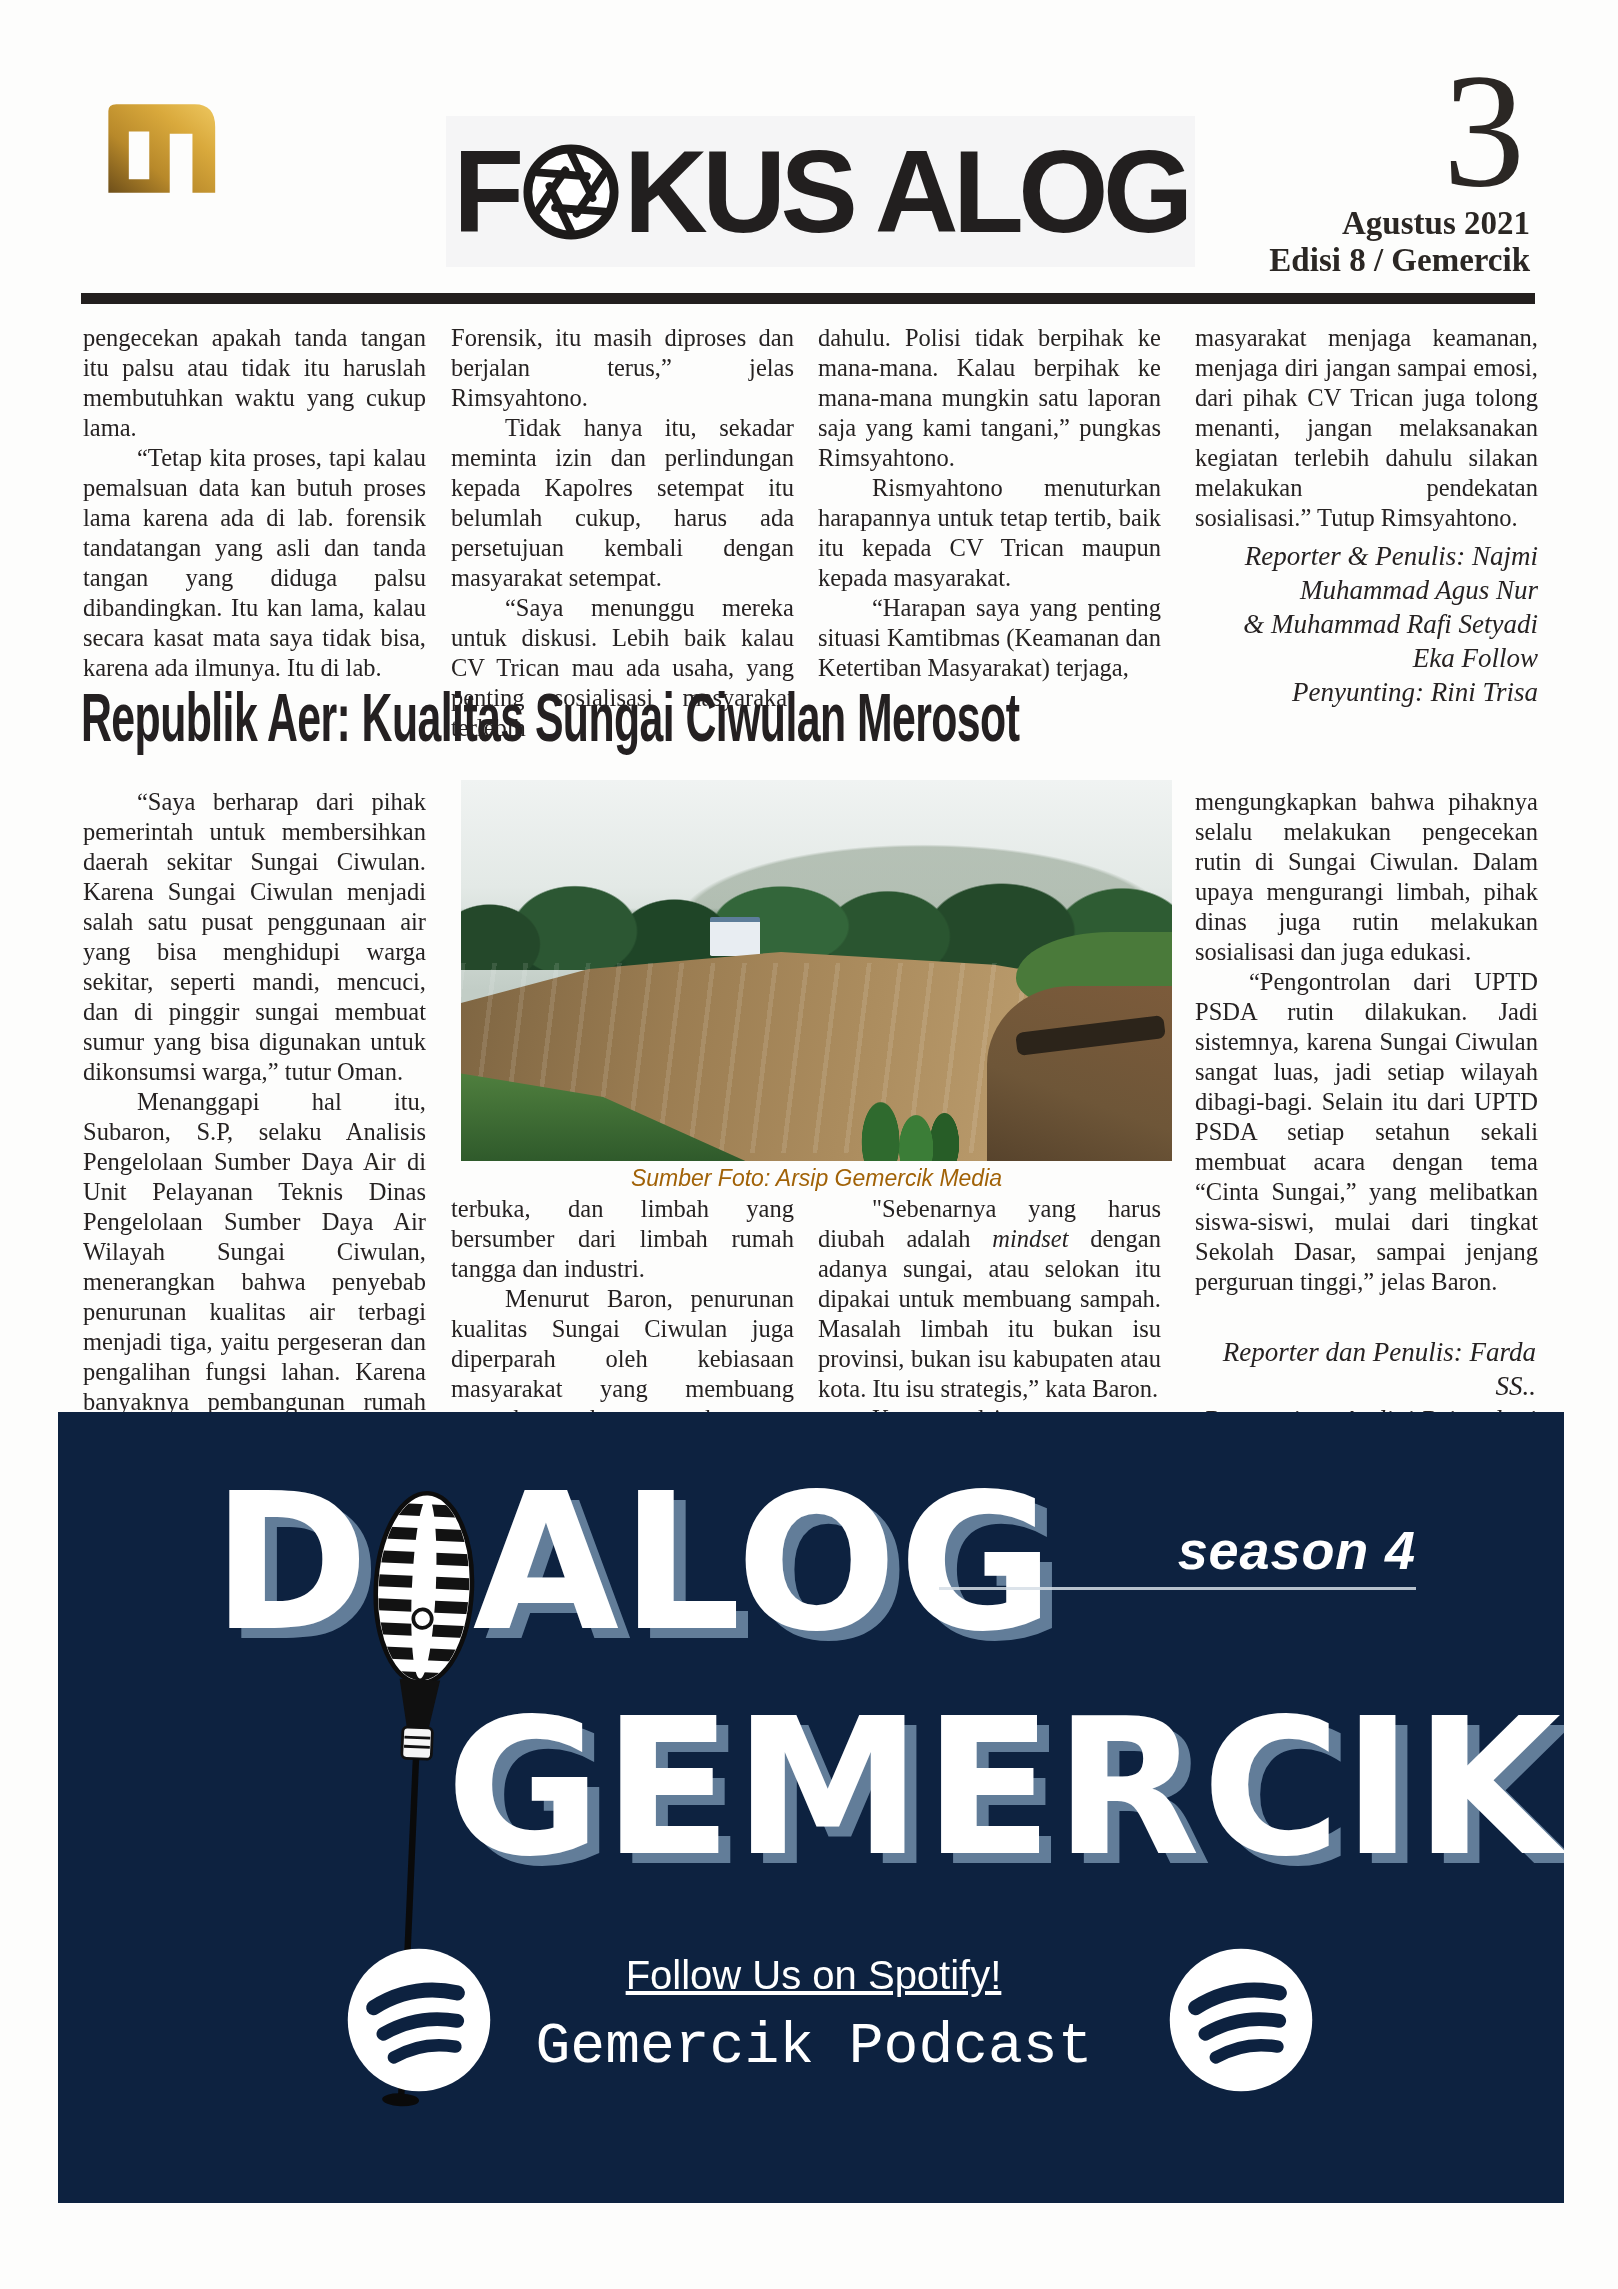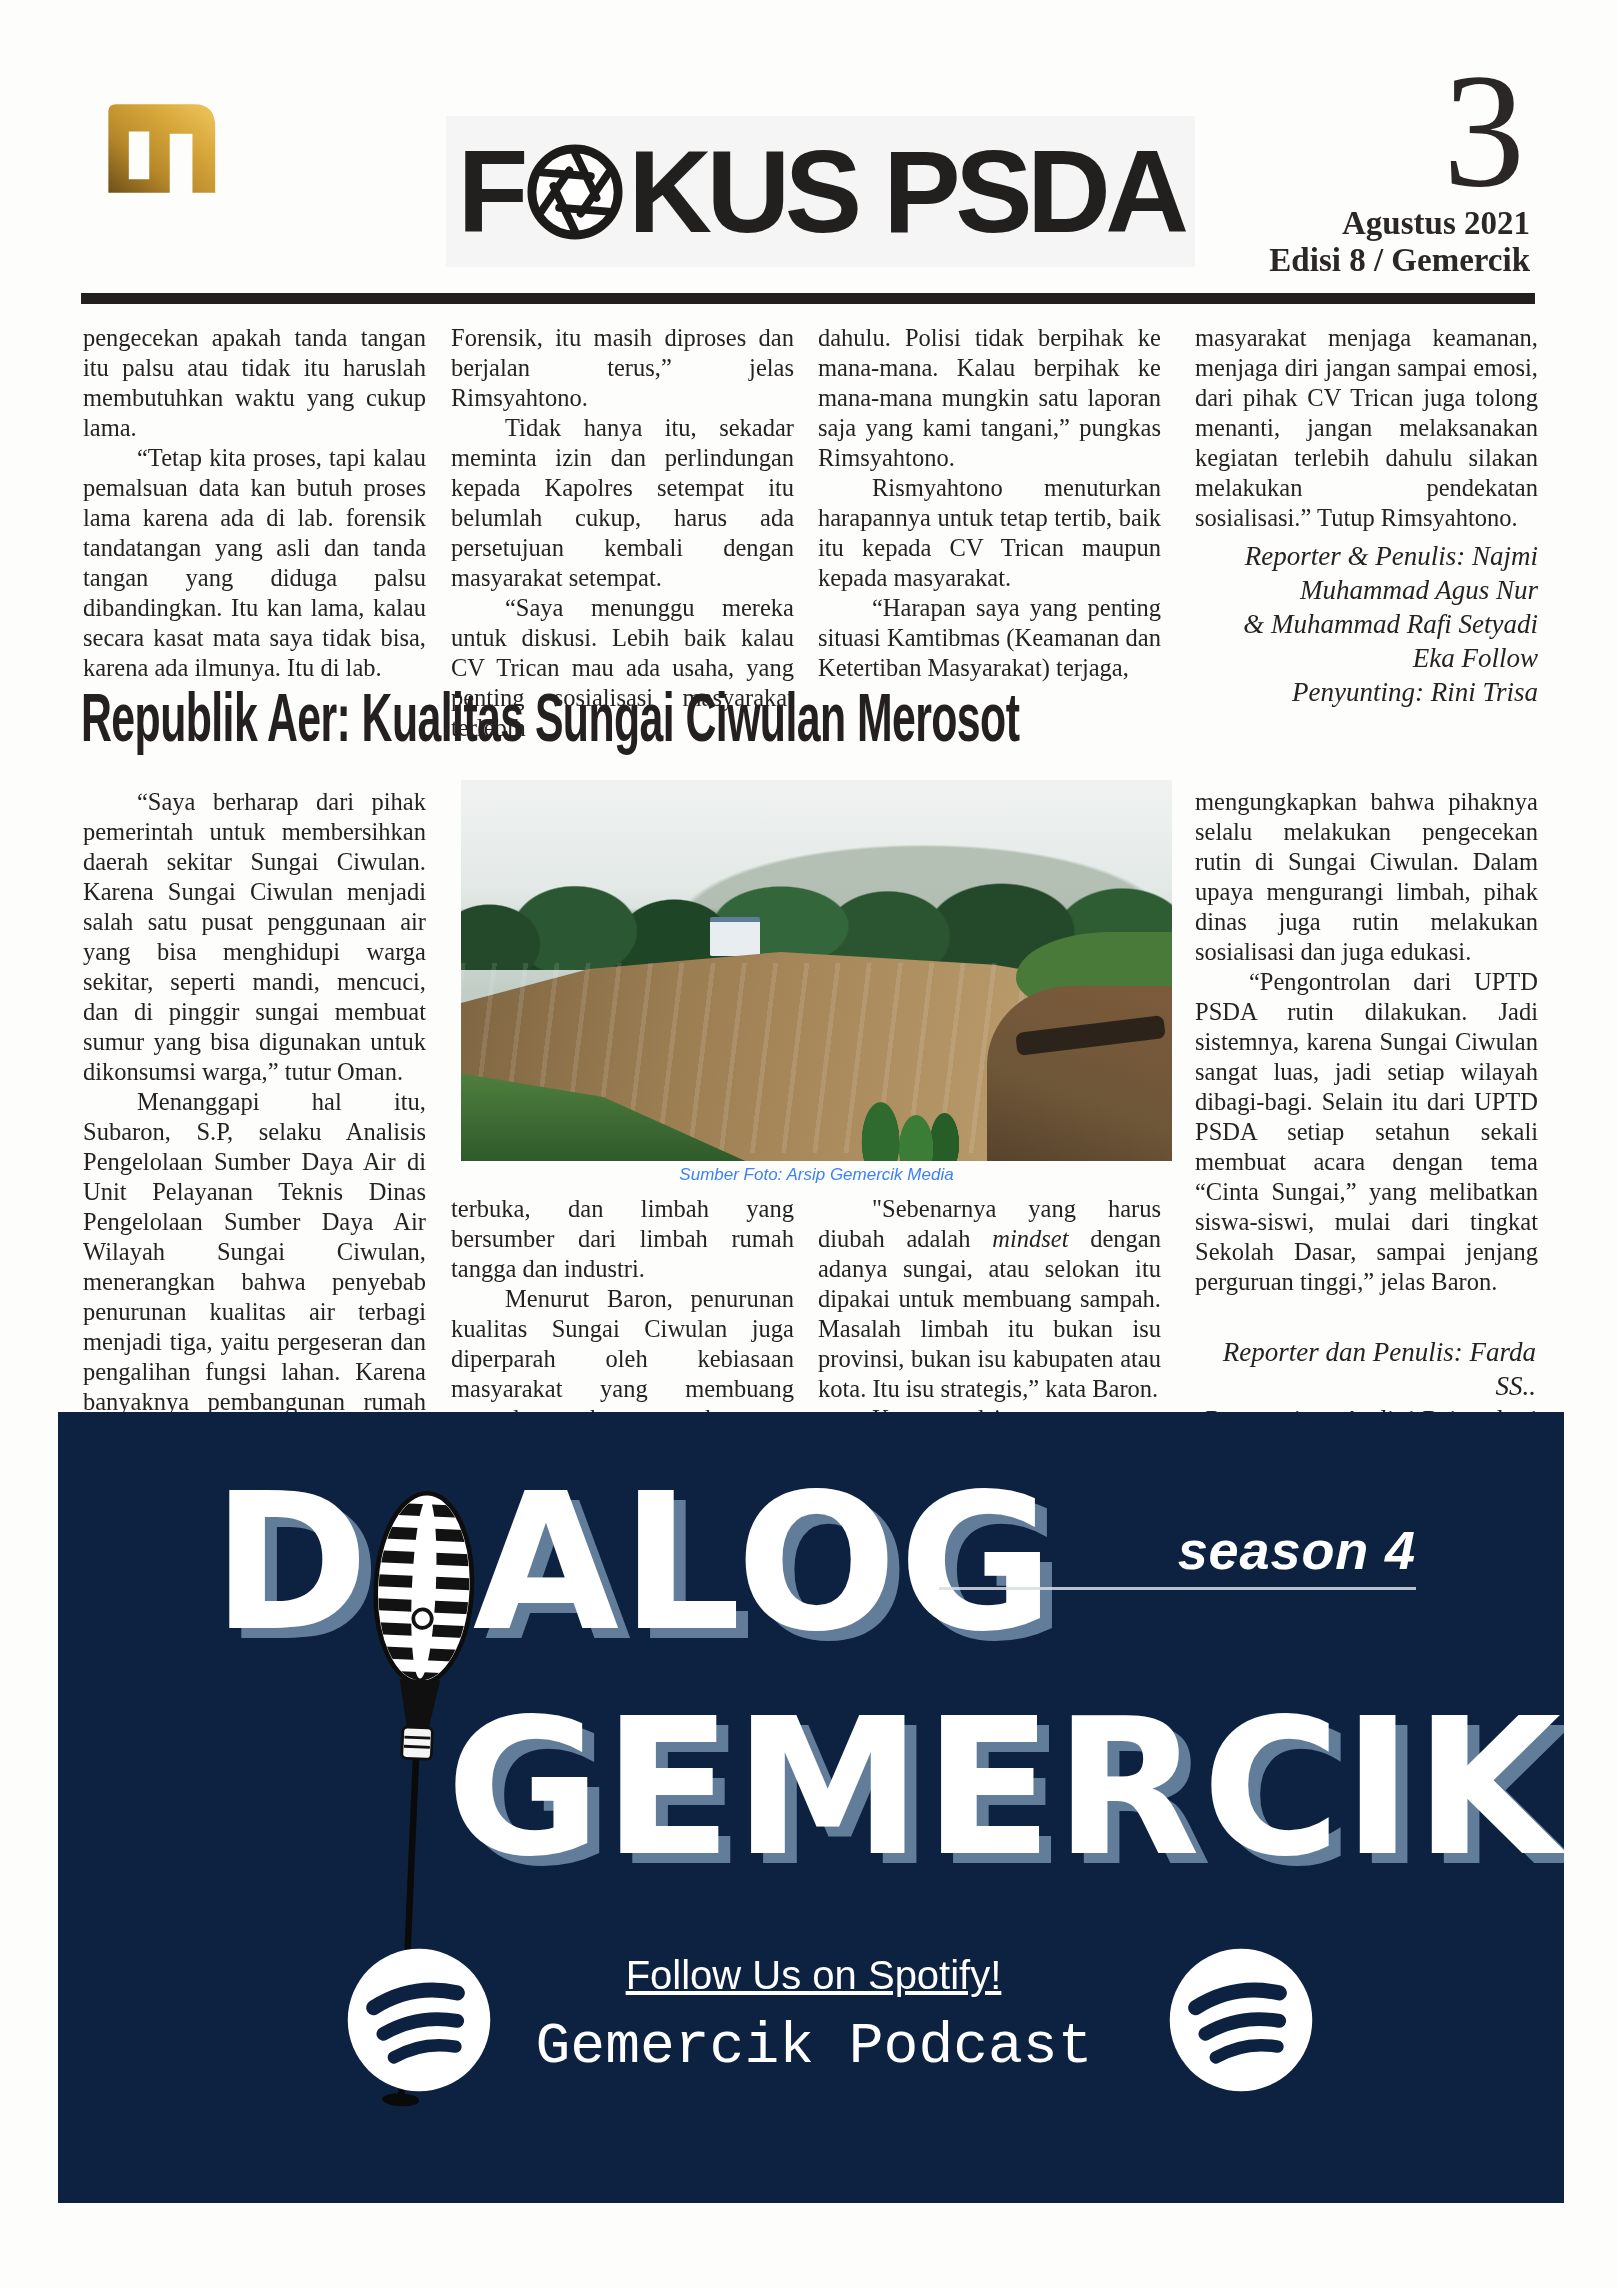--- a/index.html
+++ b/index.html
@@ -69,21 +69,21 @@
   .ph-dirt-right{position:absolute;right:0;bottom:0;width:26%;height:46%;
             background:linear-gradient(200deg,#7c5b3b,#6e5638 60%,#57432c);border-radius:45% 0 0 0;}
   .ph-log{position:absolute;right:1%;bottom:30%;width:21%;height:6%;background:#2c241a;
             border-radius:7.4px;transform:rotate(-7deg);}
   .ph-plant{position:absolute;left:53%;bottom:-4%;width:20%;height:30%;
     background-image:
       radial-gradient(ellipse 31px 65px at 30% 70%,#2f6a2e 0 60%,transparent 62%),
       radial-gradient(ellipse 28px 55px at 55% 76%,#3b7d37 0 60%,transparent 62%),
       radial-gradient(ellipse 24px 51px at 75% 72%,#275d27 0 60%,transparent 62%);}
   .caption{position:absolute;left:461px;top:1165px;width:711px;text-align:center;
-           font-family:"Liberation Sans",sans-serif;font-style:italic;font-size:17px;color:#3b82f6;}
+           font-family:"Liberation Sans",sans-serif;font-style:italic;font-size:23px;color:#a16207;}
 
   
   .ad{position:absolute;left:58px;top:1412px;width:1506px;height:791px;background:#0d2240;overflow:hidden;}
   .ad-word{position:absolute;color:#ffffff;font-family:"DejaVu Sans",sans-serif;font-weight:bold;
            line-height:1;letter-spacing:1.8px;text-shadow:12px 10px 0 rgba(107,135,163,0.9);}
   .dialog{left:154px;top:57px;font-size:189px;}
   .mic-gap{display:inline-block;width:102px;}
   .gemercik{left:388px;top:282px;font-size:189px;}
   .mic{position:absolute;left:295px;top:70px;width:126px;height:657px;transform:rotate(2.5deg);}
   .season{position:absolute;right:148px;top:107px;color:#fff;font-family:"Liberation Sans",sans-serif;
@@ -120,21 +120,21 @@
         <circle cx="50" cy="50" r="44" fill="#ffffff" stroke="#1d1b1a" stroke-width="9"></circle>
         <g stroke="#1d1b1a" stroke-width="8" stroke-linecap="round">
           <line id="bl" x1="50" y1="10" x2="72" y2="56"></line>
           <use href="#bl" transform="rotate(60 50 50)"></use>
           <use href="#bl" transform="rotate(120 50 50)"></use>
           <use href="#bl" transform="rotate(180 50 50)"></use>
           <use href="#bl" transform="rotate(240 50 50)"></use>
           <use href="#bl" transform="rotate(300 50 50)"></use>
         </g>
       </svg>
-      <span class="masthead-txt">KUS PSDA</span>
+      <span class="masthead-txt">KUS ALOG</span>
     </div>
   </div>
 
   <div class="page-number">3</div>
   <div class="edition-block">
     <div>Agustus 2021</div>
     <div>Edisi 8 / Gemercik</div>
   </div>
   <div class="header-rule"></div>
 

